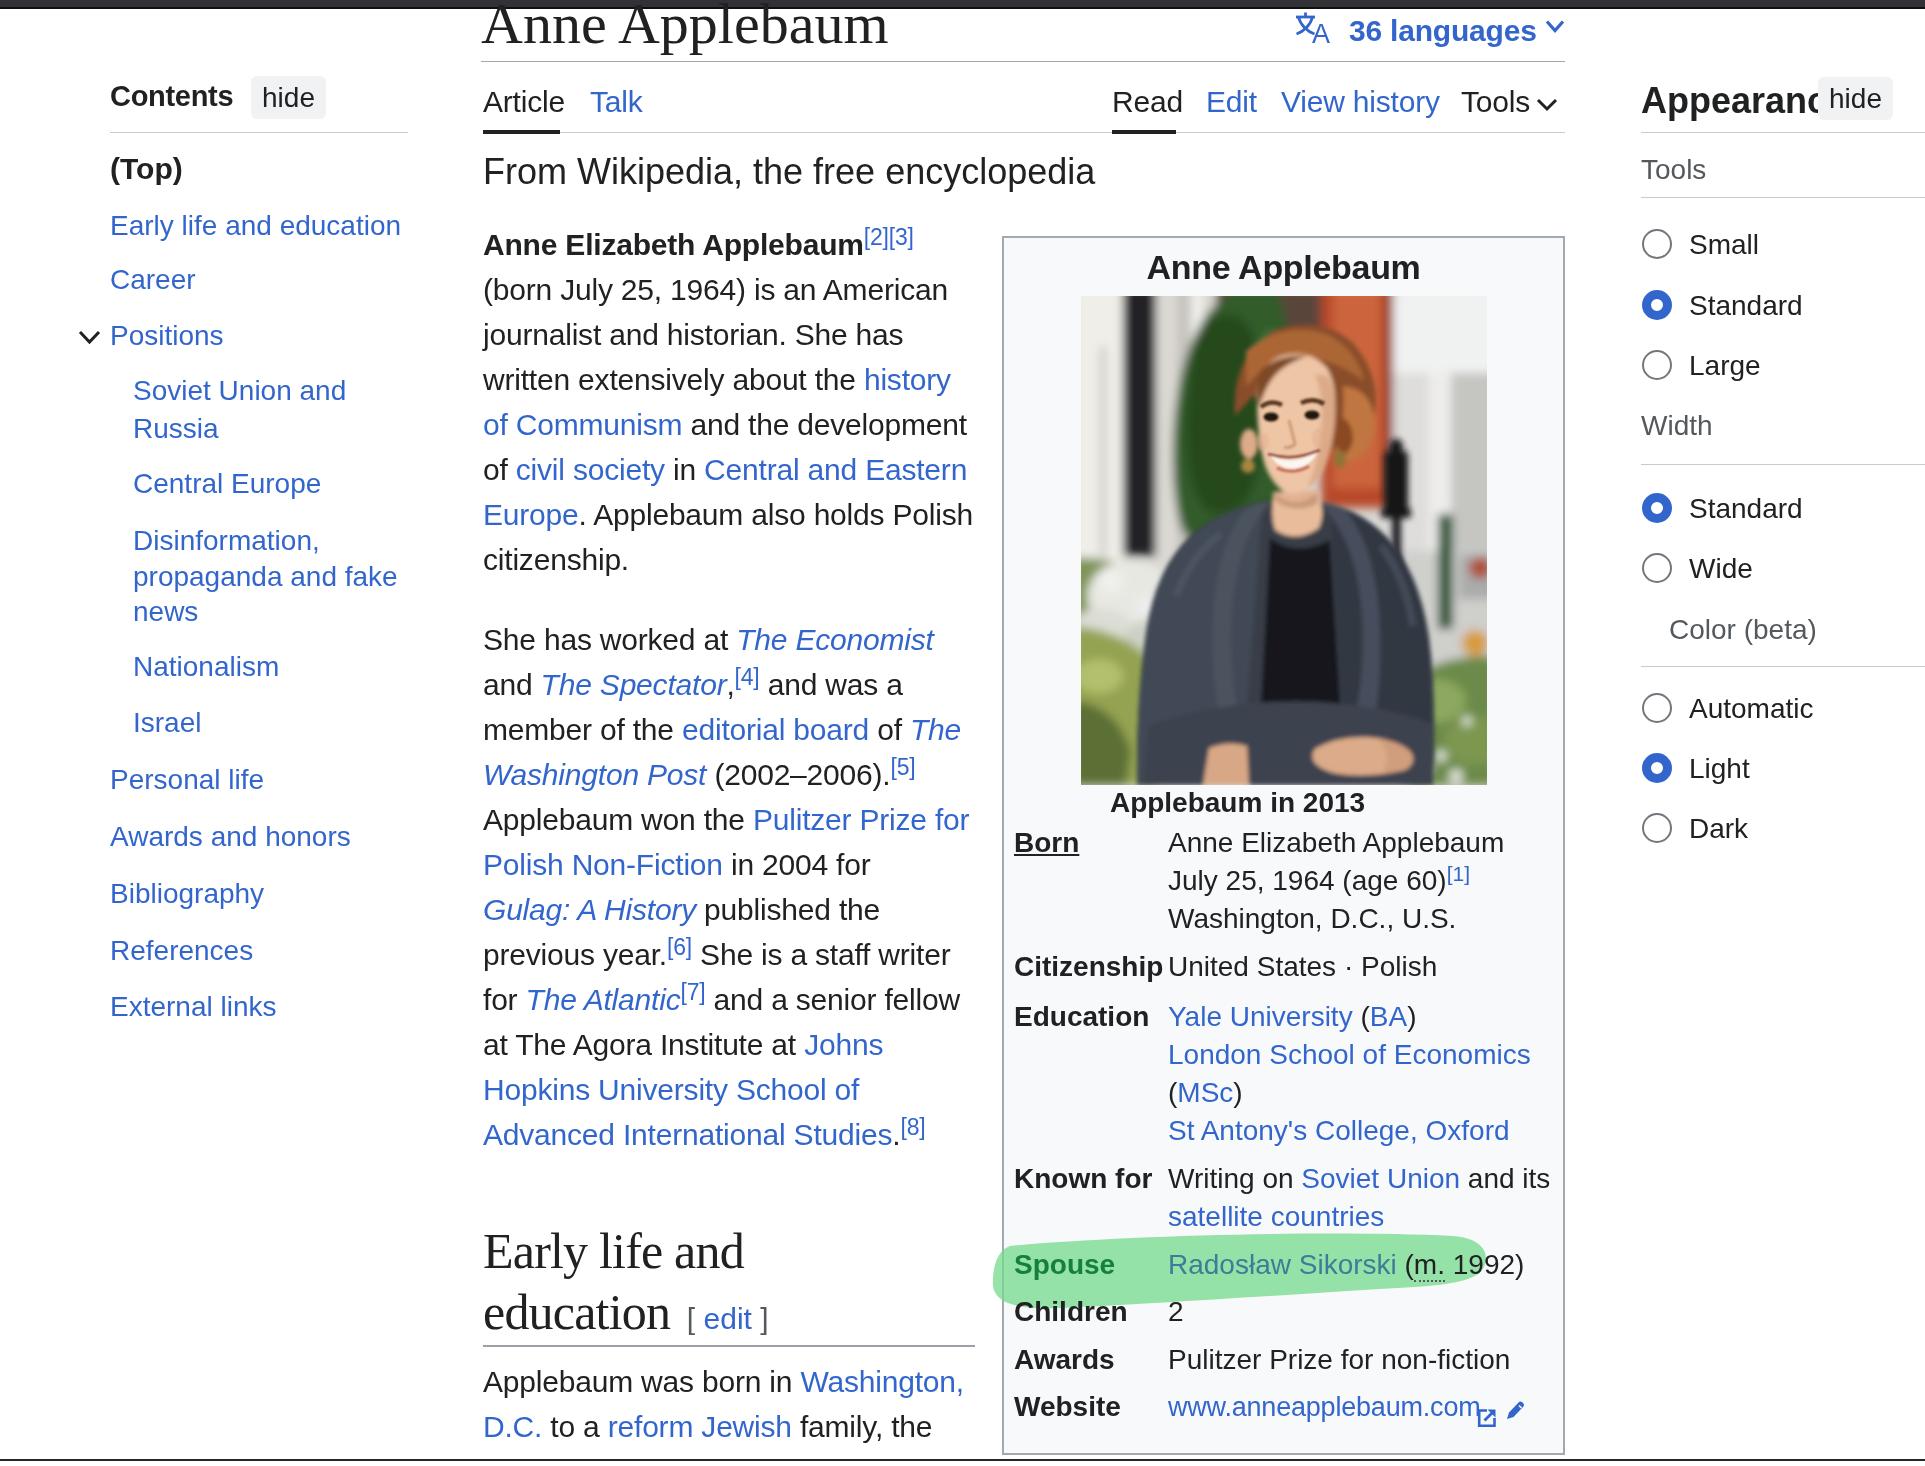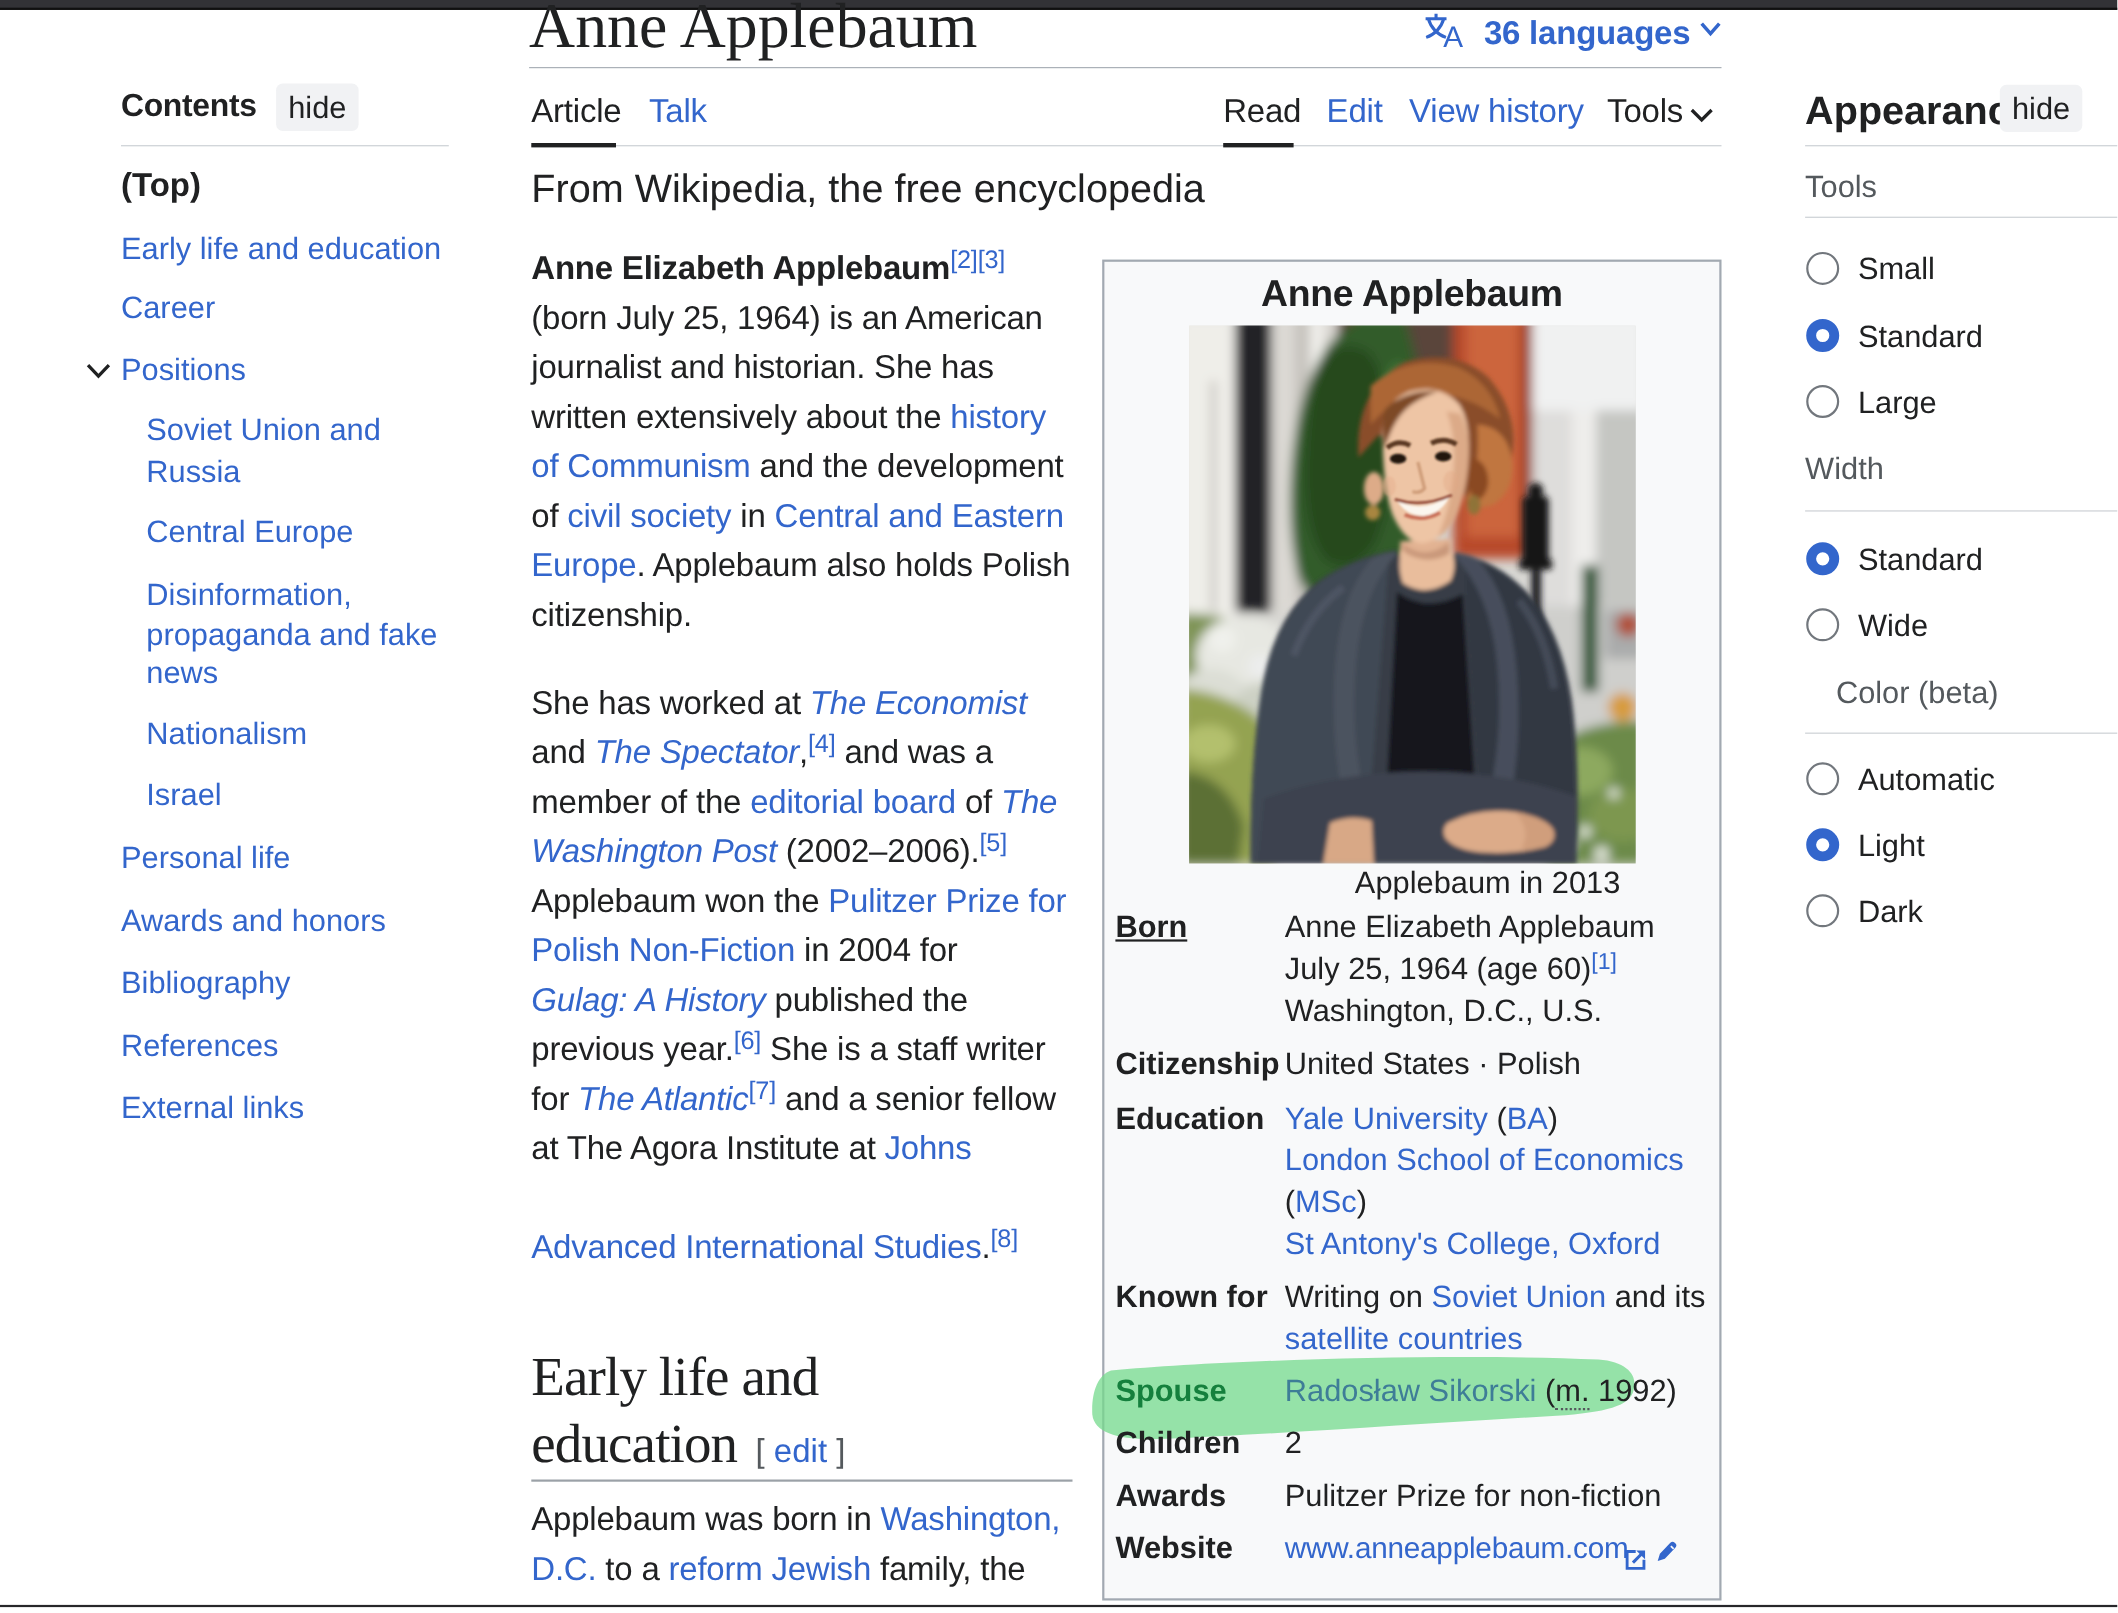--- a/index.html
+++ b/index.html
@@ -101,21 +101,21 @@
 She has worked at <a class="i">The Economist</a><br>
 and <a class="i">The Spectator</a>,<sup style="color:#36c;">[4]</sup> and was a<br>
 member of the <a>editorial board</a> of <a class="i">The</a><br>
 <a class="i">Washington Post</a> (2002–2006).<sup style="color:#36c;">[5]</sup><br>
 Applebaum won the <a>Pulitzer Prize for</a><br>
 <a>Polish Non-Fiction</a> in 2004 for<br>
 <a class="i">Gulag: A History</a> published the<br>
 previous year.<sup style="color:#36c;">[6]</sup> She is a staff writer<br>
 for <a class="i">The Atlantic</a><sup style="color:#36c;">[7]</sup> and a senior fellow<br>
 at The Agora Institute at <a>Johns</a><br>
-<br>
+<a>Hopkins University School of</a><br>
 <a>Advanced International Studies</a>.<sup style="color:#36c;">[8]</sup>
 </div>
 
 <div class="abs ser" style="left:483px; top:1221px; font-size:50px; line-height:61px; letter-spacing:-0.8px;">Early life and<br>education<span style="font-size:30px; color:#54595d; font-family:'Liberation Sans'; letter-spacing:0;">&nbsp;&nbsp;[ <a style="font-family:'Liberation Sans';">edit</a> ]</span></div>
 <div class="abs" style="left:483px; top:1345px; width:492px; height:2px; background:#9ba1a7;"></div>
 
 <div class="abs t30" style="left:483px; top:1359px; width:510px;">
 Applebaum was born in <a>Washington,</a><br>
 <a>D.C.</a> to a <a>reform Jewish</a> family, the
 </div>
@@ -226,21 +226,21 @@
     <path d="M240 208 Q274 244 280 308 Q286 372 272 430 Q264 456 248 470 L284 468 Q304 398 298 315 Q292 244 262 212 Q250 206 240 208 Z" fill="#474e5b"></path>
     <path d="M68 430 Q120 410 190 406 Q280 402 352 428 L352 489 L62 489 Z" fill="#3d434f"></path>
     <path d="M235 452 Q262 438 296 442 Q324 447 331 458 Q335 468 324 474 Q298 481 266 479 Q242 477 233 466 Q229 458 235 452 Z" fill="#dcab89"></path>
     <path d="M296 442 Q324 447 331 458 Q335 468 324 474 Q312 477 302 476 Q312 458 296 442 Z" fill="#d09e7c"></path>
     <path d="M128 452 Q148 444 166 450 L168 489 L122 489 Z" fill="#d8a886"></path>
     <path d="M95 300 Q110 260 140 238" stroke="#4e5563" stroke-width="7" fill="none"></path>
     <path d="M300 250 Q324 280 332 330" stroke="#454c59" stroke-width="7" fill="none"></path>
   </g>
 </svg>
 
-<div class="line ib" style="left:1002px; top:784px; width:471px; text-align:right;">Applebaum in 2013</div>
+<div class="line ib" style="left:1002px; top:784px; width:471px; text-align:center;font-weight:bold;">Applebaum in 2013</div>
 
 <div class="line b ib" style="left:1014px; top:824px;text-decoration:underline;">Born</div>
 <div class="line ib" style="left:1168px; top:824px;">Anne Elizabeth Applebaum<br>July 25, 1964 (age 60)<sup style="color:#36c; font-size:21px; top:-9px;">[1]</sup><br>Washington, D.C., U.S.</div>
 <div class="line b ib" style="left:1014px; top:948px;">Citizenship</div>
 <div class="line ib" style="left:1168px; top:948px;">United States · Polish</div>
 <div class="line b ib" style="left:1014px; top:998px;">Education</div>
 <div class="line ib" style="left:1168px; top:998px;"><a>Yale University</a> (<a>BA</a>)<br><a>London School of Economics</a><br>(<a>MSc</a>)<br><a>St Antony's College, Oxford</a></div>
 <div class="line b ib" style="left:1014px; top:1160px;">Known for</div>
 <div class="line ib" style="left:1168px; top:1160px;">Writing on <a>Soviet Union</a> and its<br><a>satellite countries</a></div>
 

